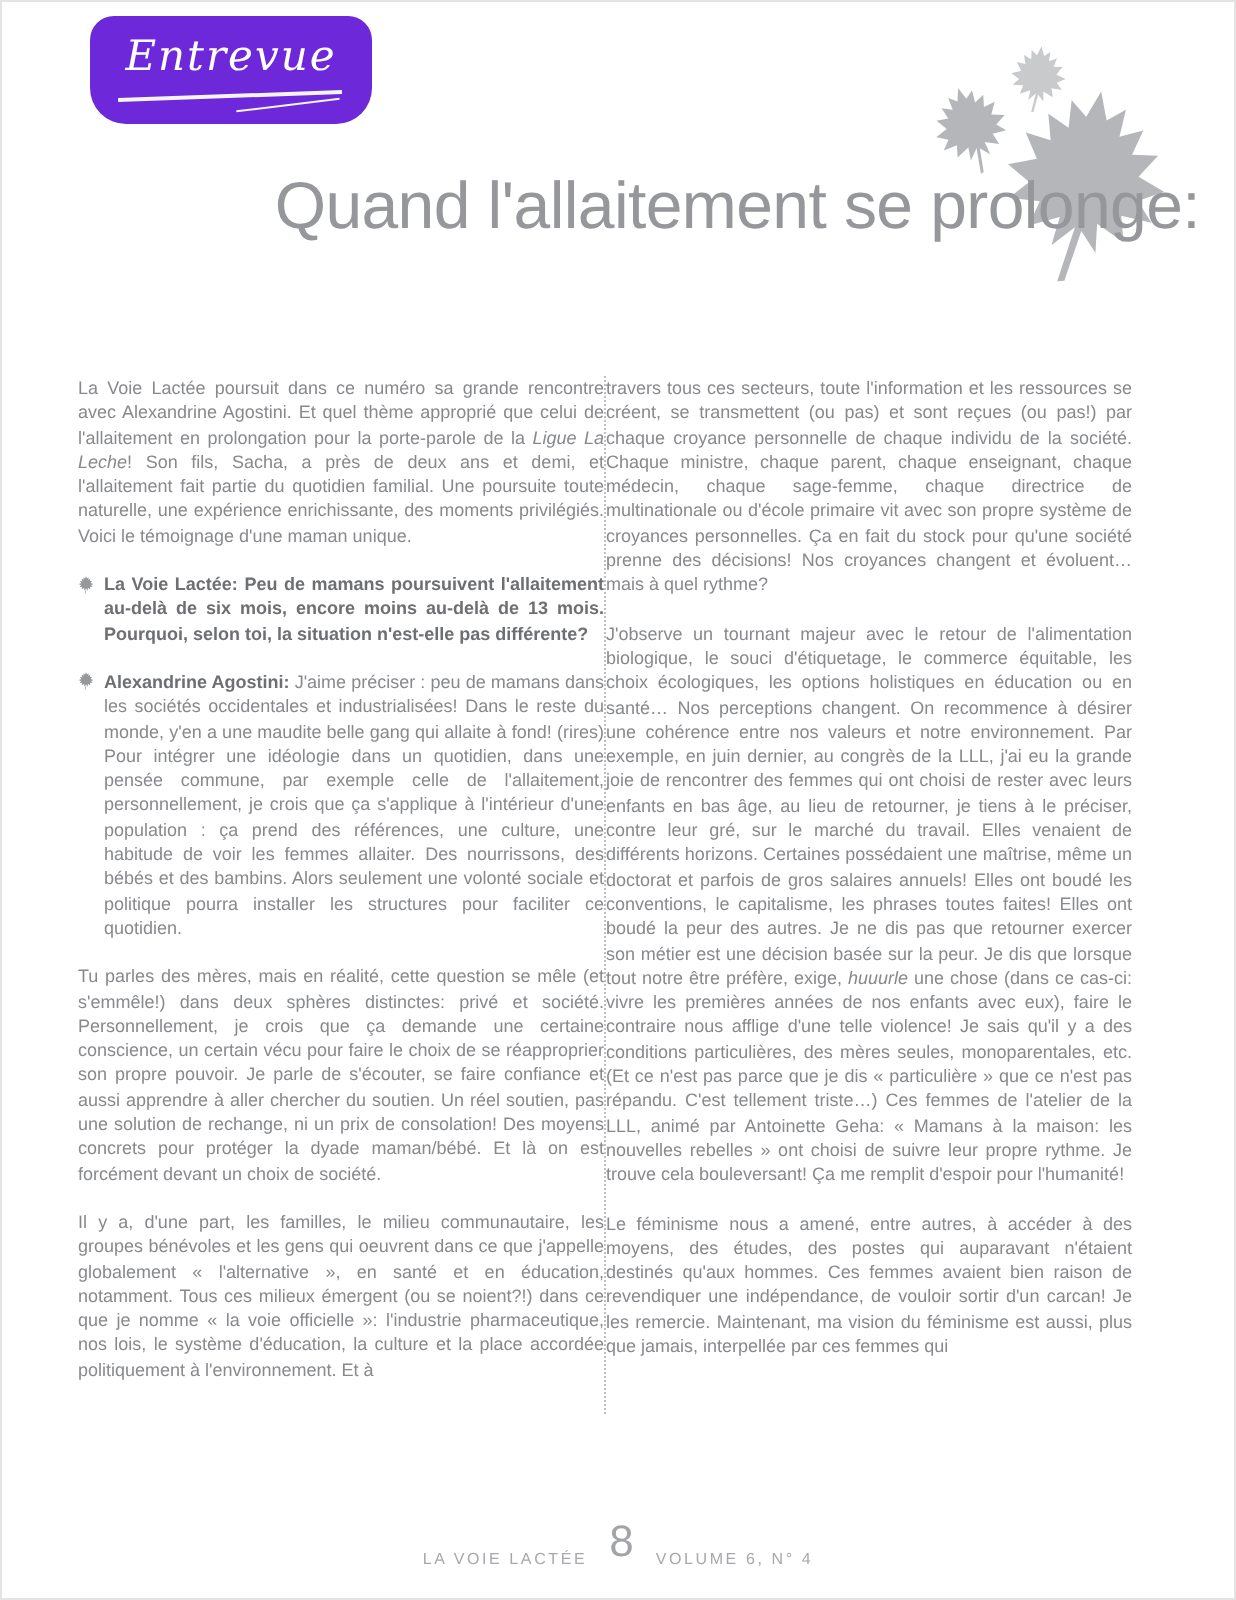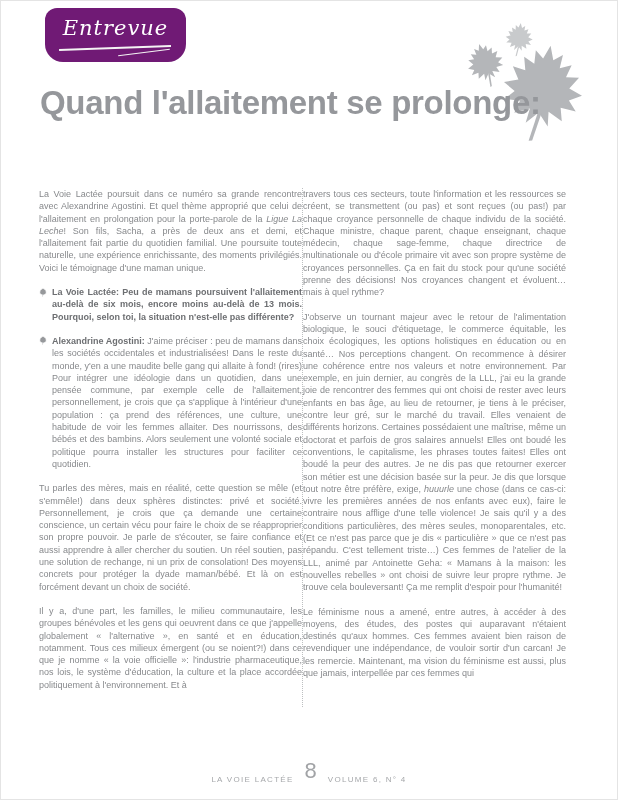--- a/index.html
+++ b/index.html
@@ -4,21 +4,21 @@
 <style>
   html,body{margin:0;padding:0;background:#fff;}
   .page{
     position:relative; width:618px; height:800px; box-sizing:border-box;
     background:#ffffff; border:1px solid #e4e4e4; overflow:hidden;
     font-family:"Liberation Sans", sans-serif;
   }
   
   .badge{
     position:absolute; left:44px; top:7px; width:141px; height:54px;
-    background:#701a75; border-radius:12px 12px 18px 18px;
+    background:#6d28d9; border-radius:12px 12px 18px 18px;
   }
   .badge-label{
     position:absolute; left:0; right:0; top:8px; text-align:center;
     font-family:"DejaVu Serif", serif; font-style:italic;
     font-size:21px; color:#ffffff; letter-spacing:1px;
   }
   .badge-line1{
     position:absolute; left:14px; bottom:13px; width:112px; height:1.6px;
     background:#f4f4f4; transform:rotate(-2deg);
   }
@@ -28,22 +28,23 @@
   }
   
   .leaf{position:absolute;}
   .leaf svg{display:block; width:100%; height:100%;}
   .leaf-small {left:503px; top:22px;  width:30px; height:34px; color:#c8cacc; transform:rotate(6deg);}
   .leaf-medium{left:465px; top:42px;  width:40px; height:45px; color:#b4b6b9; transform:rotate(-18deg);}
   .leaf-large {left:497px; top:44px;  width:88px; height:99px; color:#b4b6b9; transform:rotate(10deg);}
   
   .title{
     position:absolute; left:39px; top:84px; width:560px;
-    font-size:33px; line-height:35px; font-weight:700; color:#95979b;
+    font-size:33px; line-height:35px; font-weight:400; color:#95979b;
     letter-spacing:-0.3px;
+    text-align:right;
   }
   .byline{
     position:absolute; left:40px; top:150px; width:520px;
     font-size:9.5px; color:#989a9d;
   }
   
   .content{
     position:absolute; left:38px; top:187px; width:543px;
     display:flex; align-items:stretch;
   }

